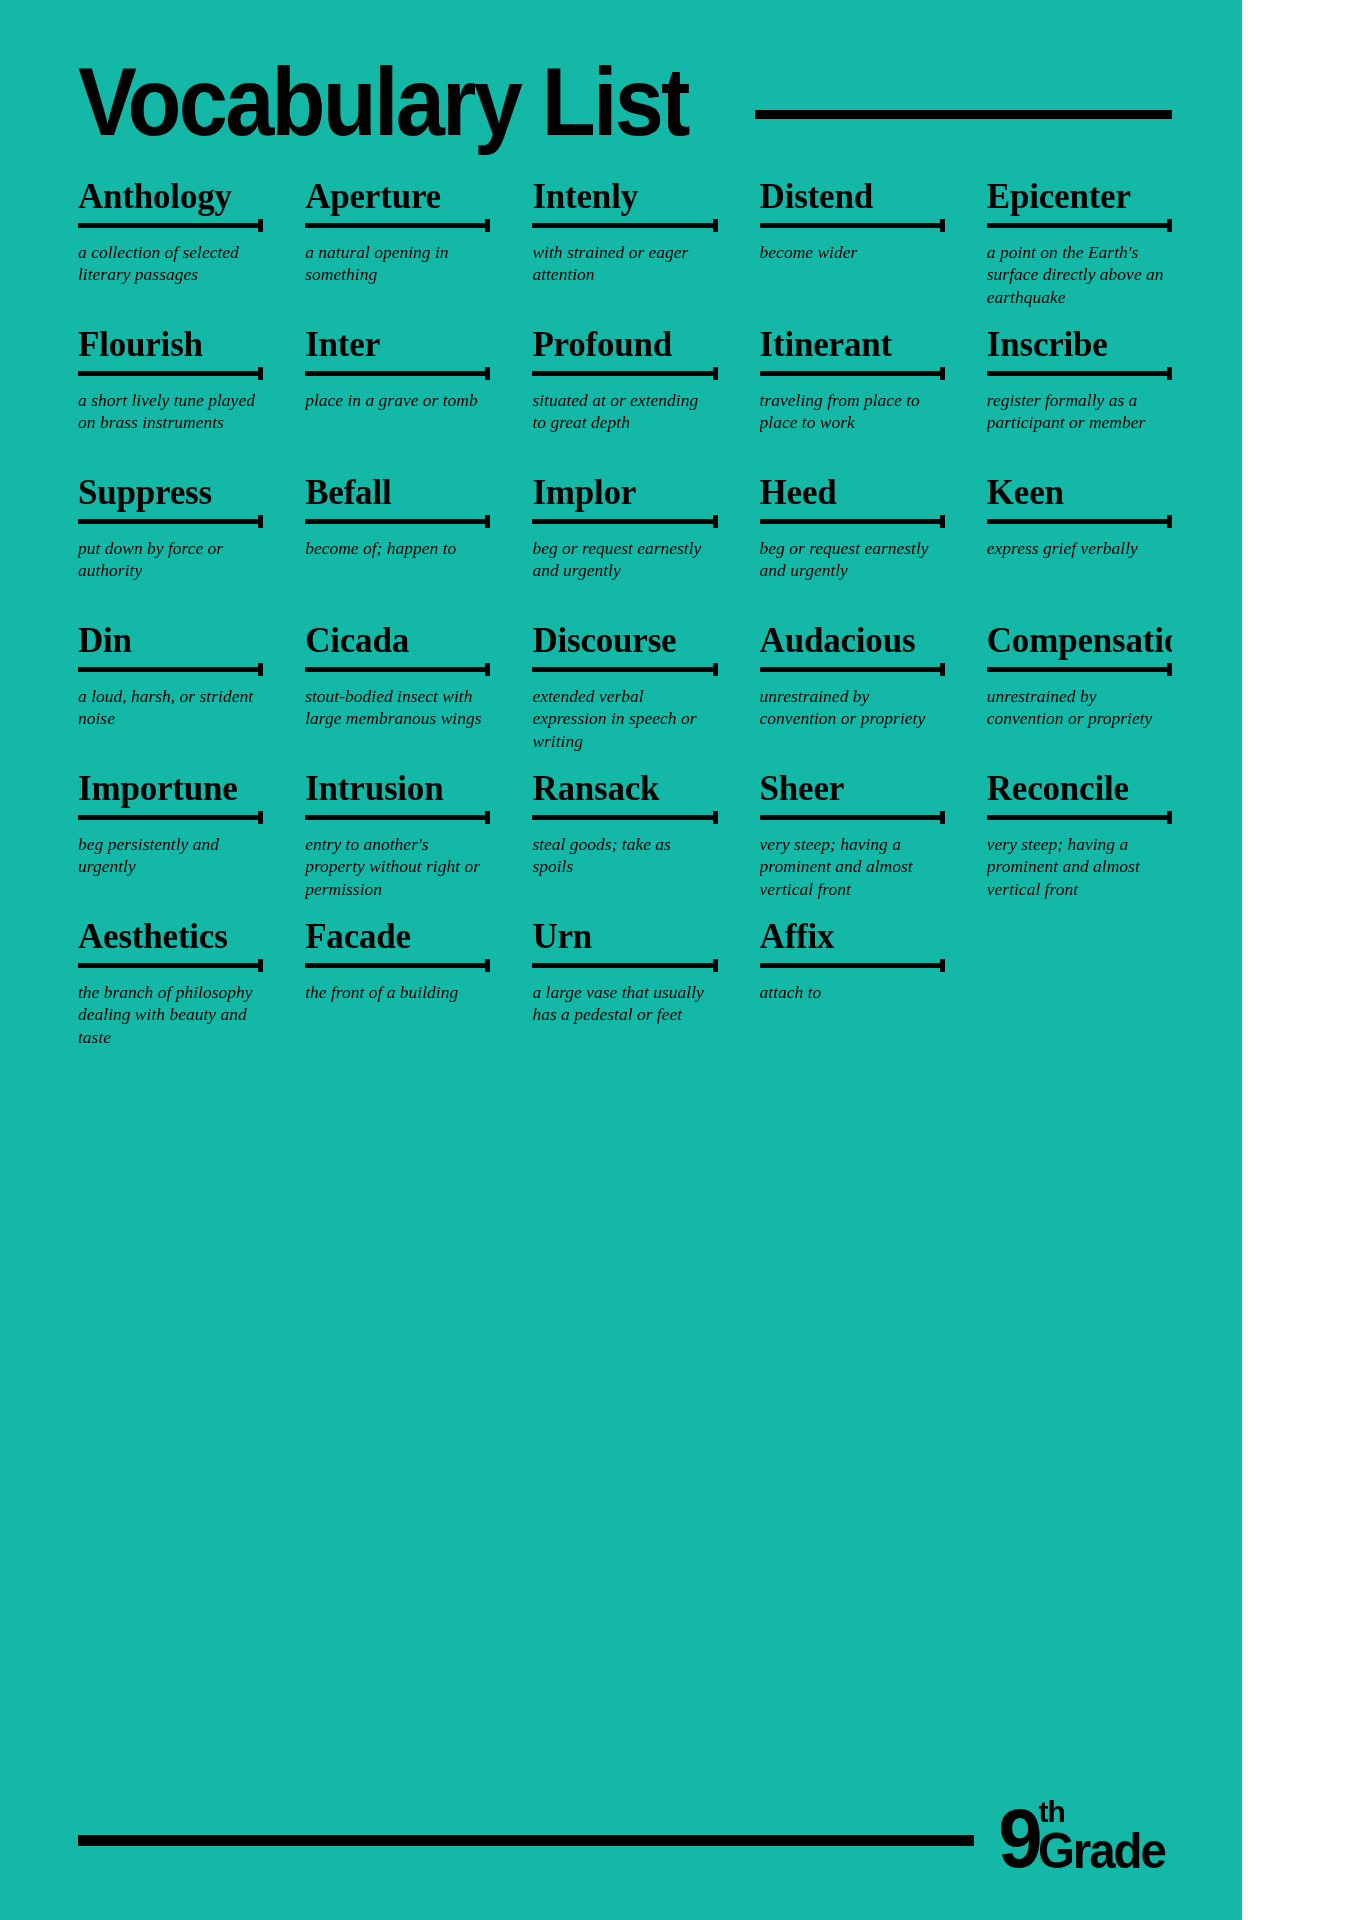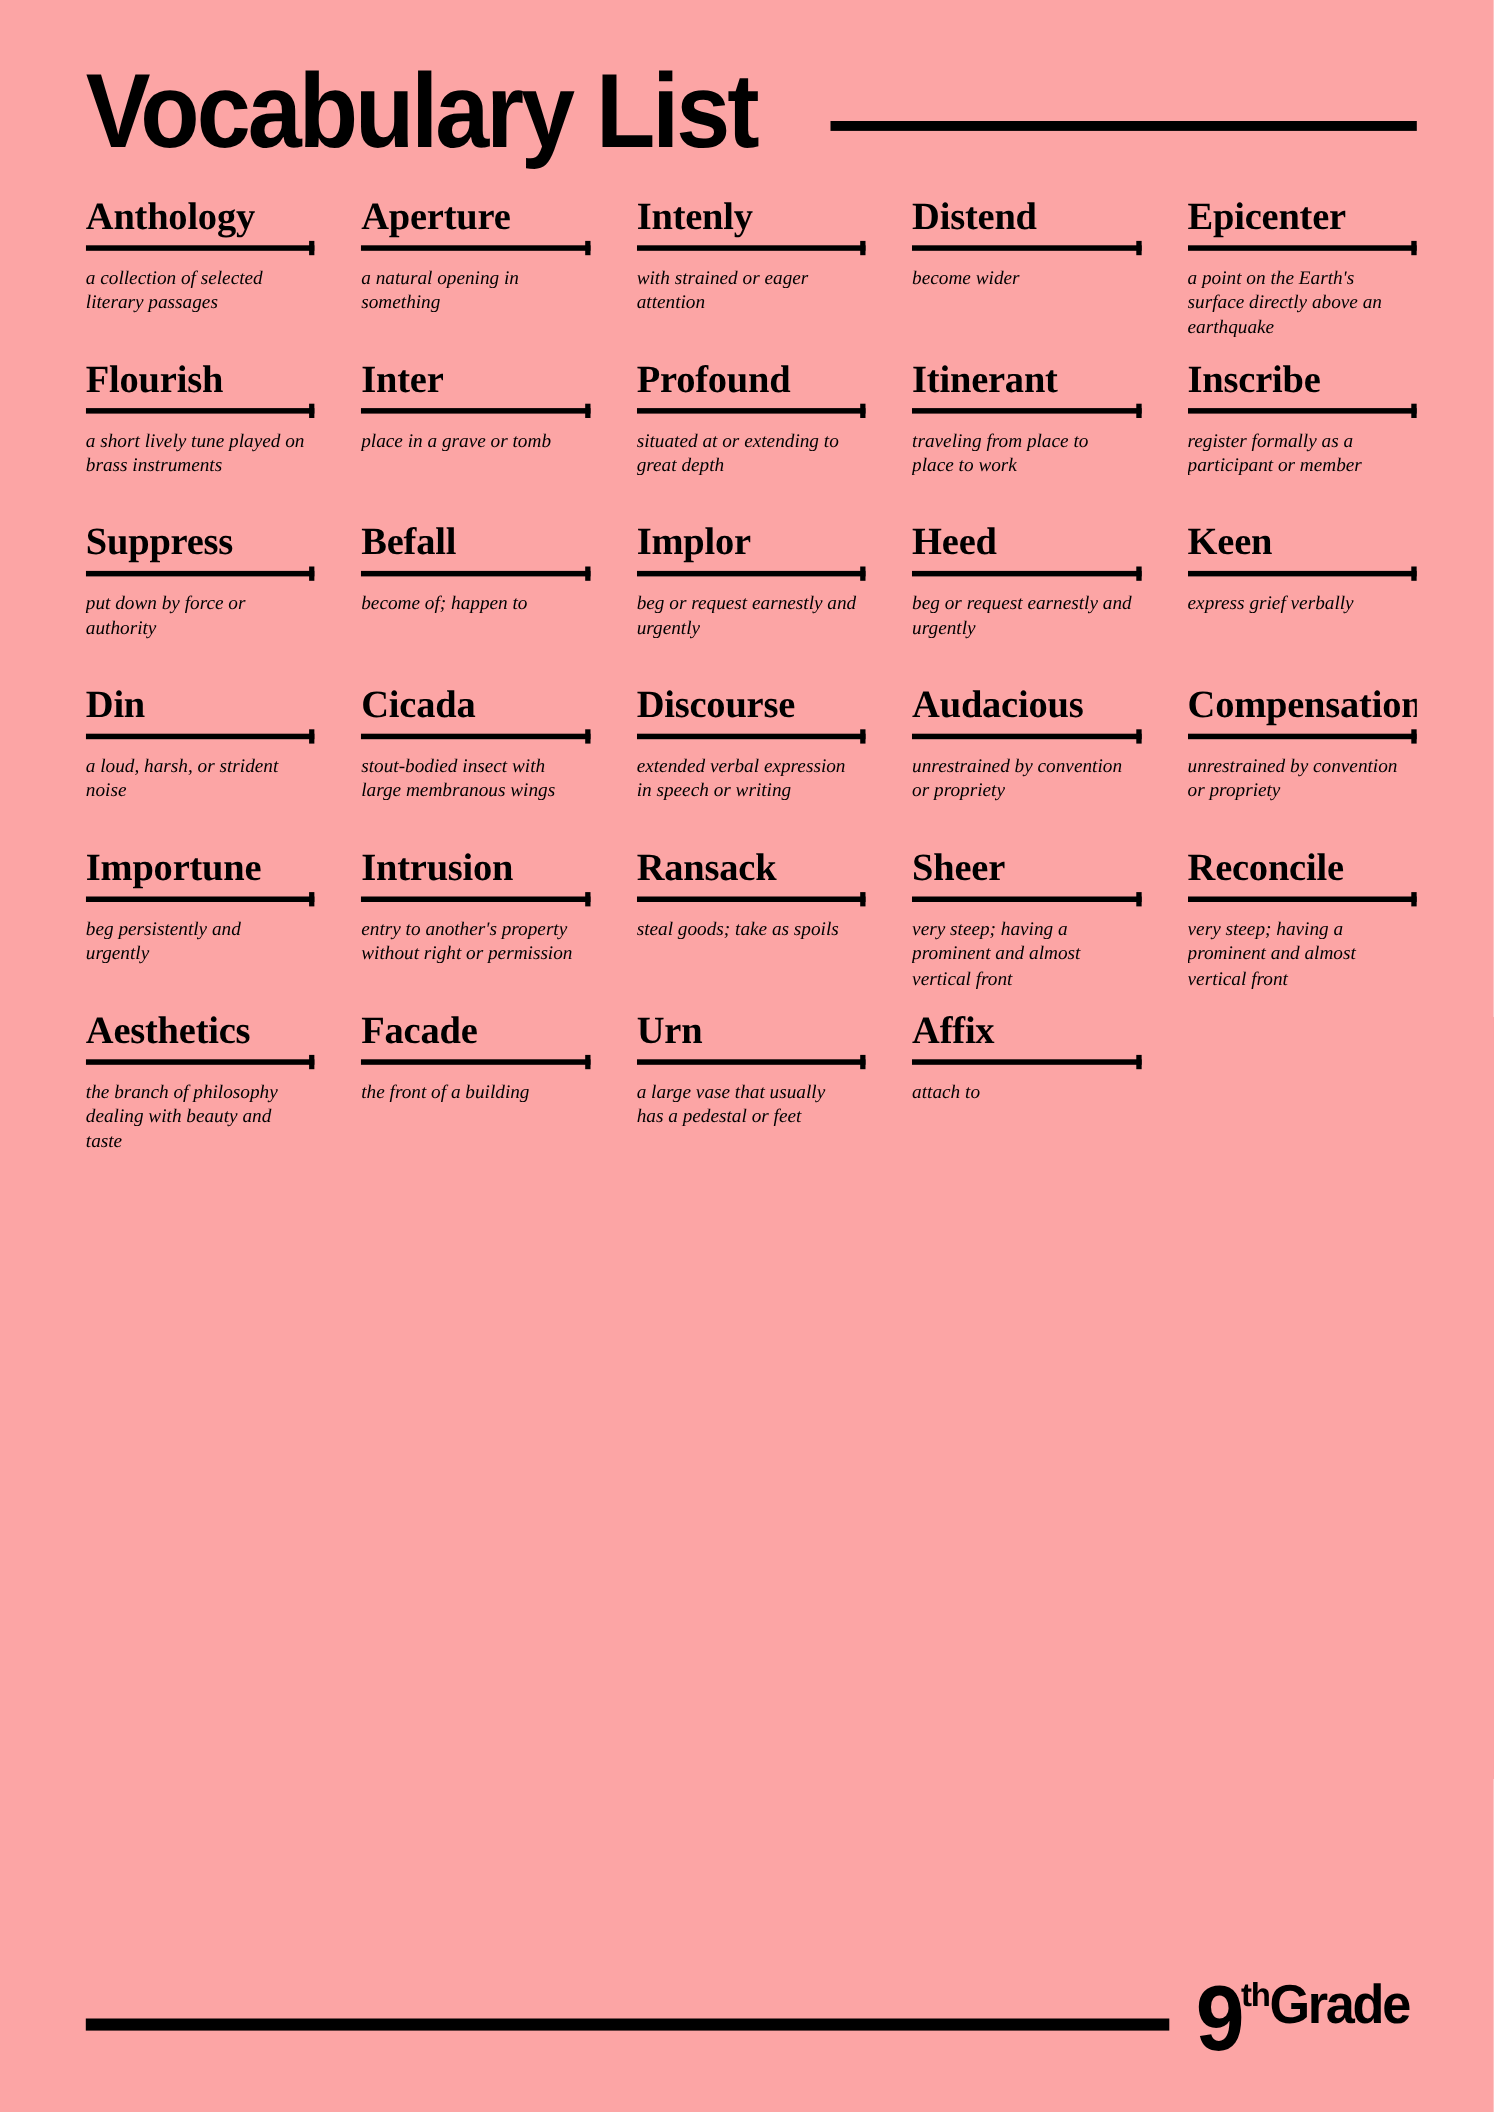--- a/index.html
+++ b/index.html
@@ -2,23 +2,23 @@
 <html><head>
 <meta charset="utf-8">
 <style>
   html, body {
     margin: 0;
     padding: 0;
     background: #ffffff;
   }
   .page {
     position: relative;
-    width: 1358px;
+    width: 1242px;
     height: 1920px;
-    background: #fca5a5;
+    background: #14b8a6;
     box-sizing: border-box;
     padding: 0;
     overflow: hidden;
     font-family: "Liberation Serif", "DejaVu Serif", serif;
     color: #000000;
   }
 
   
   .header {
     display: flex;
@@ -130,21 +130,21 @@
   .grade-num {
     font-size: 84px;
     line-height: 0.84;
     letter-spacing: -4px;
     transform: scaleX(0.95);
     transform-origin: right bottom;
     align-self: flex-end;
   }
   .grade-stack {
     display: flex;
-    flex-direction: row;
+    flex-direction: column;
     align-items: flex-start;
     margin-left: 0px;
   }
   .grade-ord {
     font-size: 30px;
     line-height: 1;
     letter-spacing: -1px;
     margin-bottom: 2px;
   }
   .grade-word {

